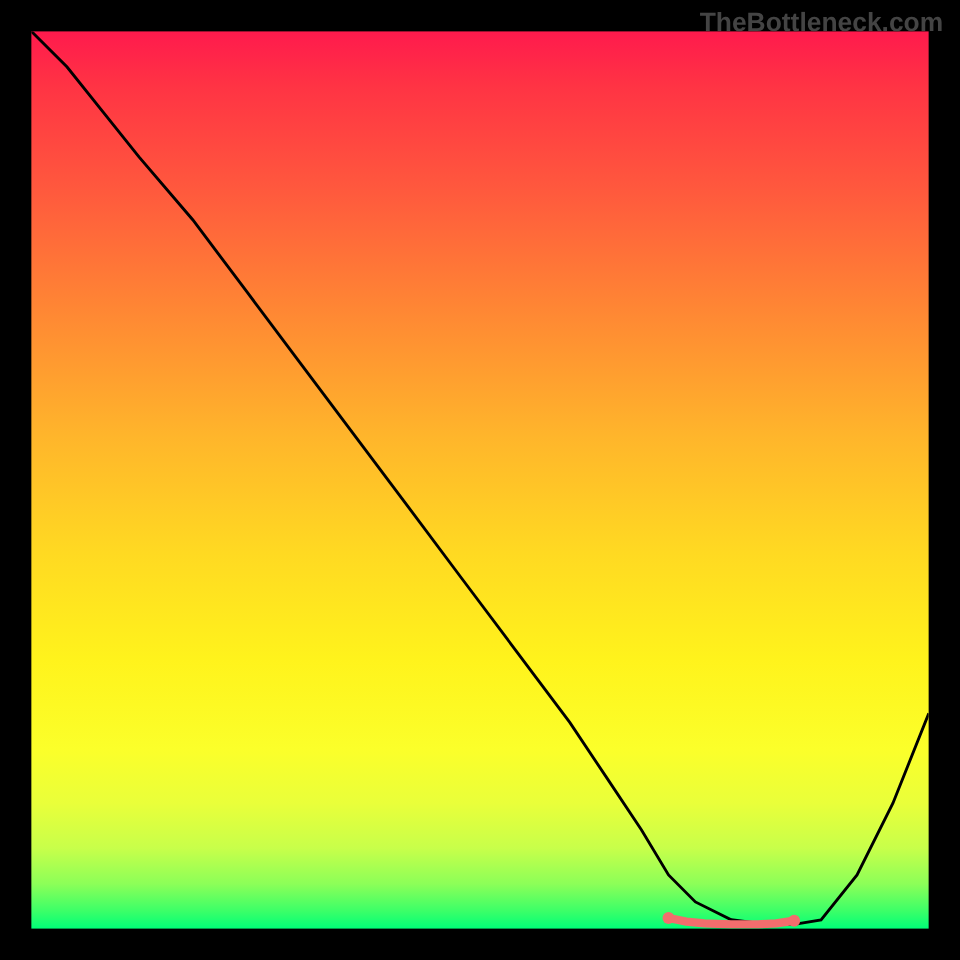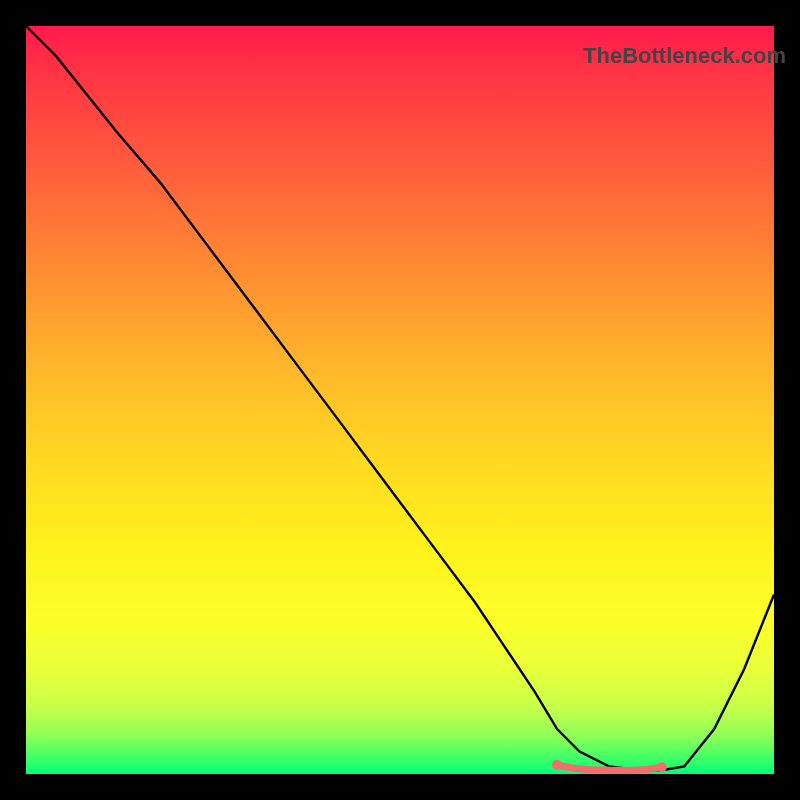--- a/index.html
+++ b/index.html
@@ -11,21 +11,20 @@
     font-family: Arial, sans-serif;
   }
   .watermark {
     position: absolute;
     top: 6px;
     right: 14px;
     color: #444;
     font-size: 22px;
     font-weight: bold;
     z-index: 10;
-    margin-top: 37px;
   }
   .plot-area {
     position: absolute;
     left: 26px;
     top: 26px;
     width: 748px;
     height: 748px;
     overflow: hidden;
   }
   .gradient-bg {

